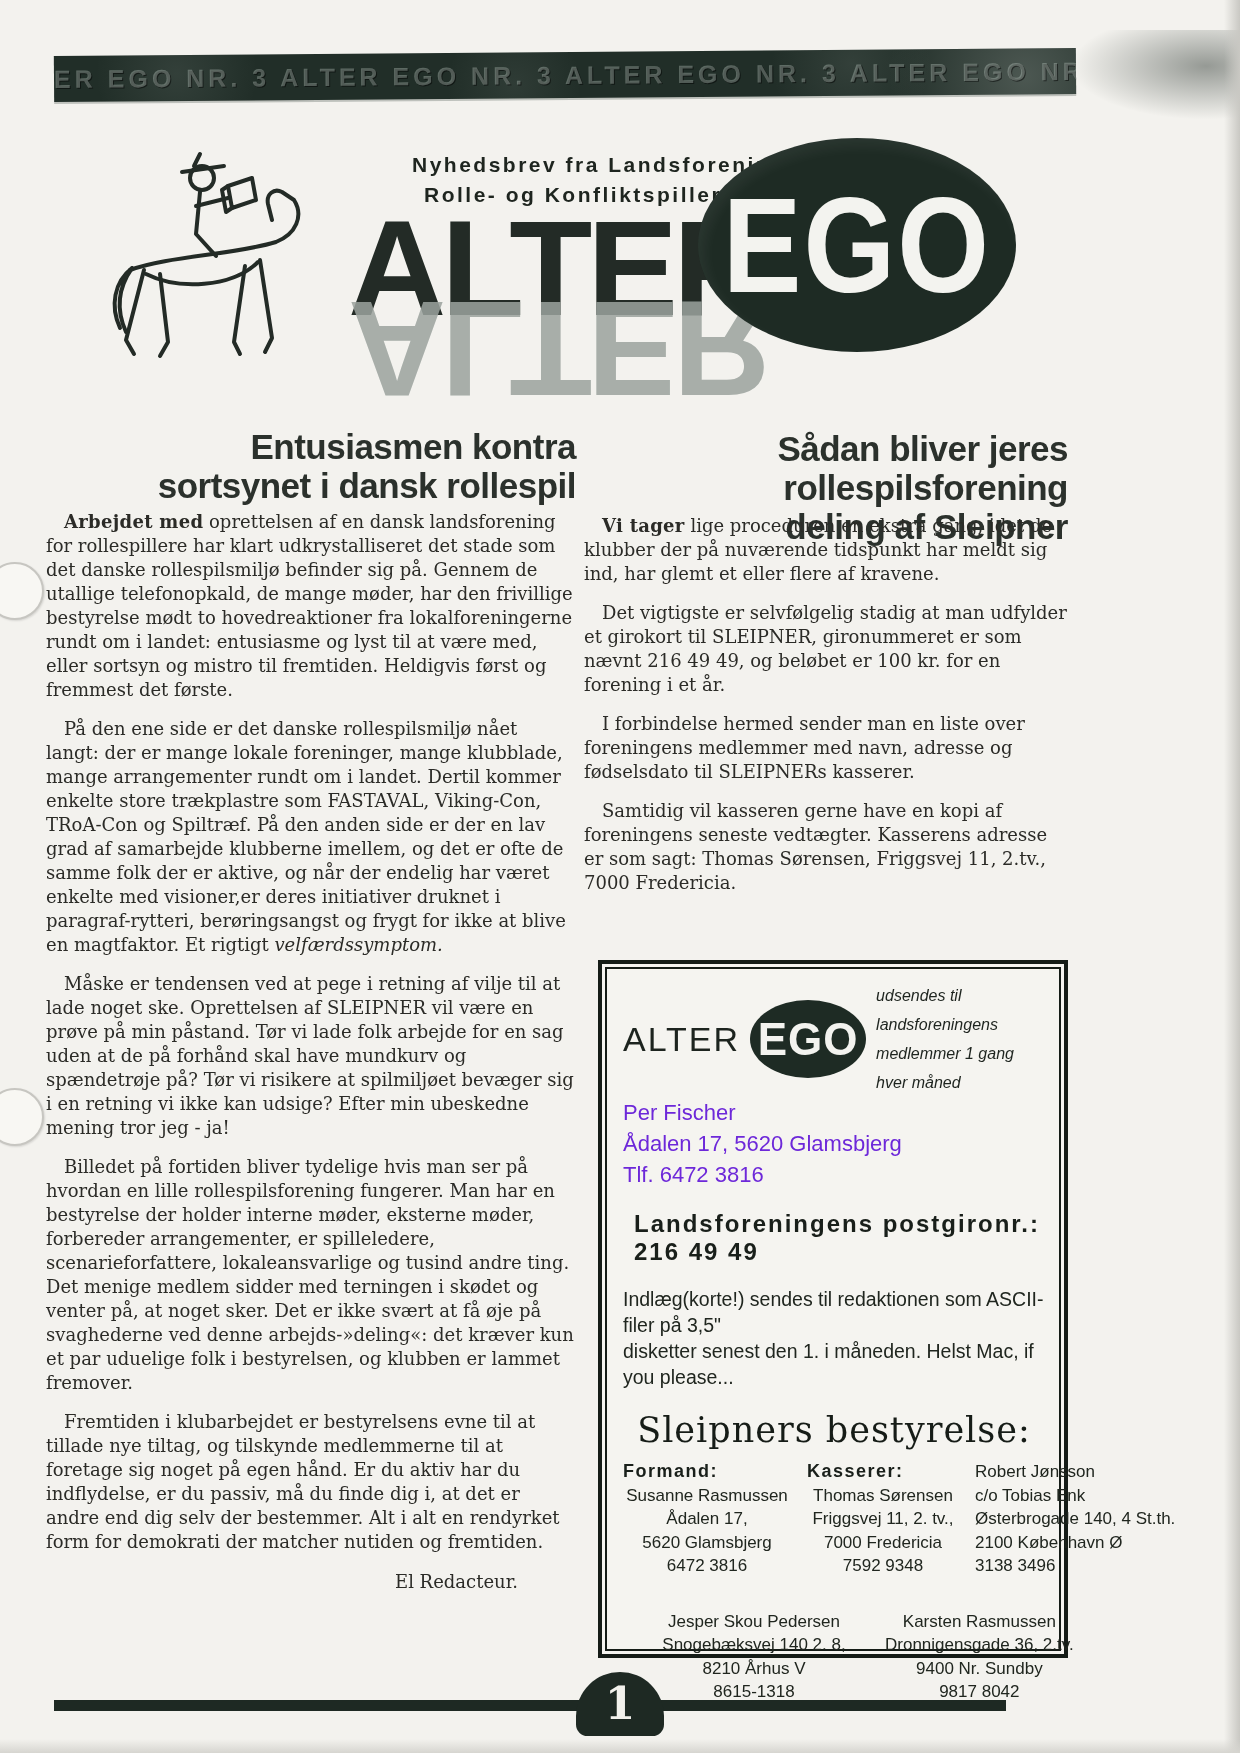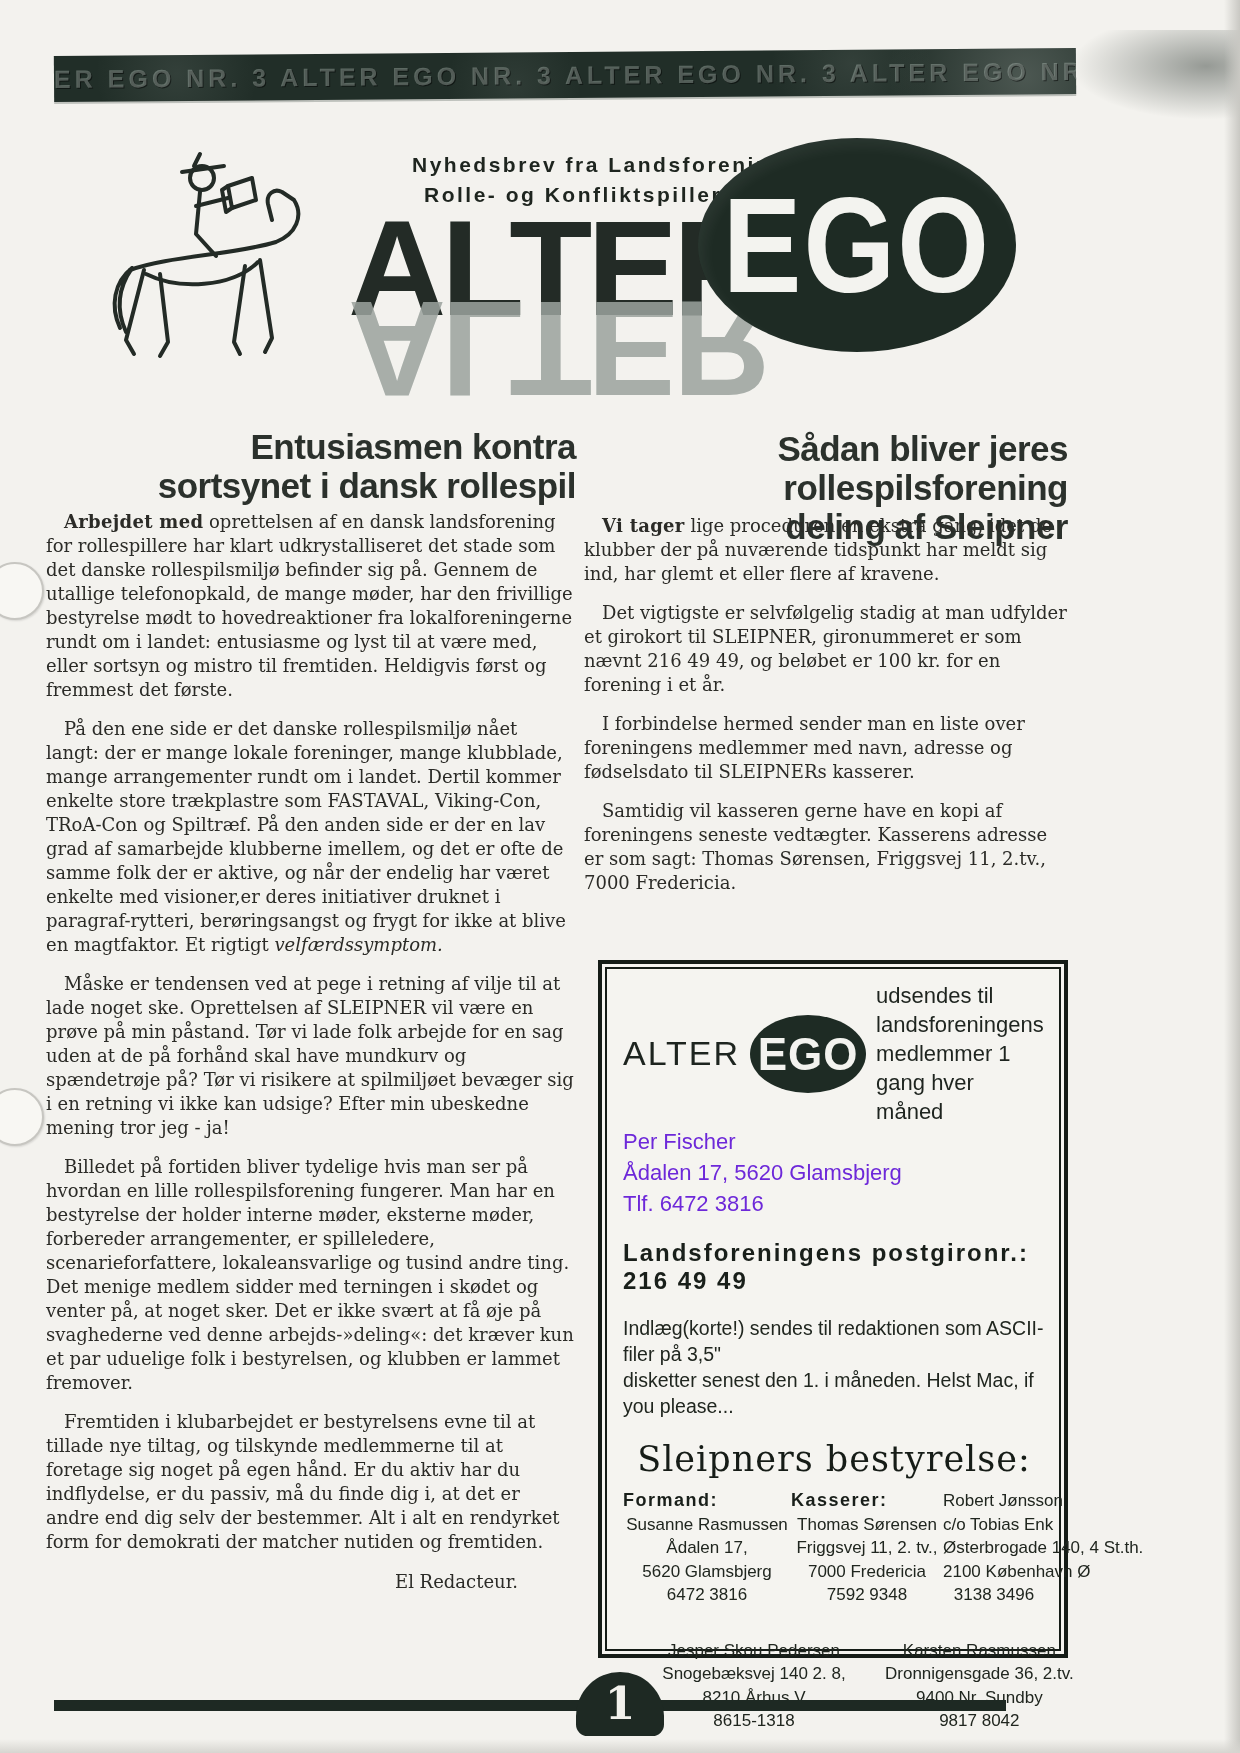--- a/index.html
+++ b/index.html
@@ -58,28 +58,28 @@
 
   
   .info-box{position:absolute;left:598px;top:960px;width:470px;height:698px;
     border:4px solid #151c17;padding:3px;box-sizing:border-box;background:#f5f4f0;}
   .info-box-inner{border:2px solid #151c17;height:100%;box-sizing:border-box;padding:12px 14px 10px 16px;}
   .logo-row{display:flex;align-items:center;gap:10px;}
   .mini-alter{font-size:34px;font-weight:400;letter-spacing:2px;color:#1d241f;}
   .mini-oval{width:116px;height:78px;background:#1e2b24;border-radius:50%;flex:0 0 auto;
     display:flex;align-items:center;justify-content:center;}
   .mini-oval span{color:#f3f3ef;font-weight:700;font-size:44px;letter-spacing:1px;transform:scaleY(1.05);}
-  .dist-note{font-size:22px;line-height:29px;color:#1e241f;white-space:pre-line;}
+  .dist-note{font-size:16px;line-height:29px;color:#1e241f;white-space:pre-line;font-style:italic;}
   .red-heading{margin:16px 0 2px 0;font-size:24.5px;font-weight:700;letter-spacing:1px;color:#191f1a;}
   .editor-block{font-size:22px;line-height:31px;color:#6d28d9;white-space:pre-line;}
-  .giro-line{margin:20px 0 0 0;font-size:24px;font-weight:700;letter-spacing:2px;color:#191f1a;}
+  .giro-line{margin:20px 0 0 11px;font-size:24px;font-weight:700;letter-spacing:2px;color:#191f1a;}
   .submission{margin-top:20px;font-size:19.5px;line-height:26px;color:#20261f;white-space:pre-line;}
   .board-heading{margin:20px 0 10px 0;text-align:center;font-family:"DejaVu Serif",serif;
     font-weight:400;font-size:35px;letter-spacing:1px;color:#161c17;}
-  .board-row{display:flex;margin-top:8px;}
+  .board-row{display:flex;margin-top:8px;gap:16px;}
   .board-col .role{display:block;font-weight:700;font-size:18px;letter-spacing:1.5px;color:#191f1a;
     line-height:23.5px;}
   .board-col .details{display:block;font-size:17px;line-height:23.5px;color:#20261f;white-space:pre;text-align:center;}
   .bc1{width:168px;flex:0 0 auto;}
   .bc2{width:152px;flex:0 0 auto;}
   .bc3{flex:1 1 auto;min-width:0;overflow:visible;}
   .board-row2{display:flex;margin-top:32px;}
   .b2c1{width:262px;flex:0 0 auto;}
   .b2c2{flex:1 1 auto;}
 

